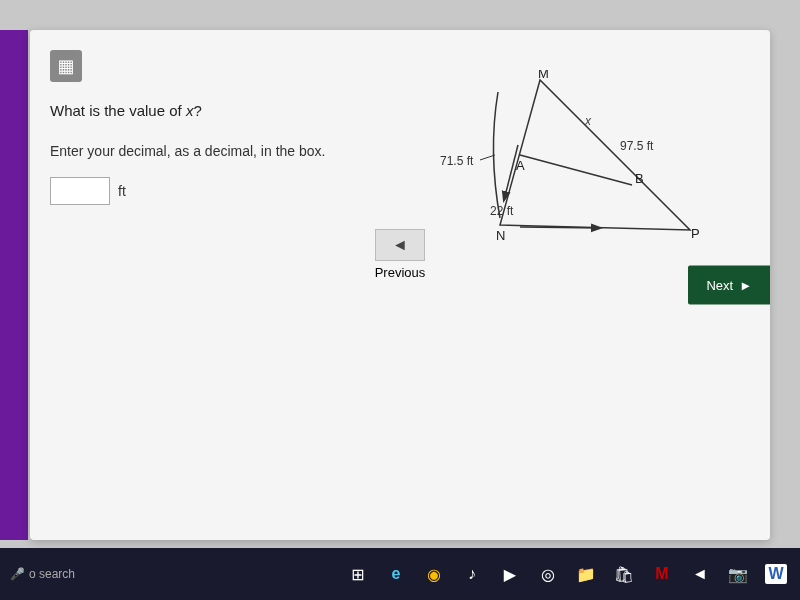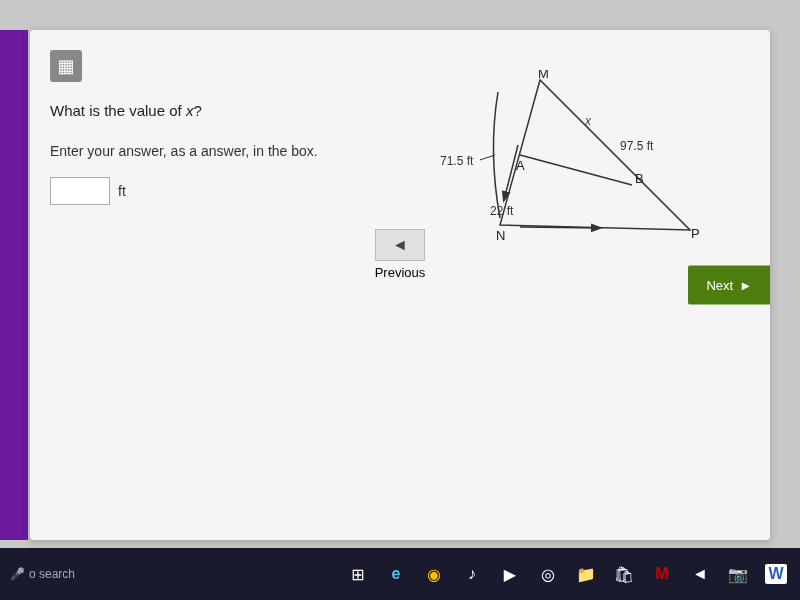--- a/index.html
+++ b/index.html
@@ -103,21 +103,21 @@
     .prev-label {
       font-size: 13px;
       color: #000000;
     }
 
     .next-button {
       position: absolute;
       right: 0;
       top: 50%;
       transform: translateY(-50%);
-      background: #4d7c0f;
+      background: #14532d;
       color: white;
       padding: 12px 18px;
       font-size: 15px;
       display: flex;
       align-items: center;
       gap: 6px;
       cursor: pointer;
       border-radius: 2px 0 0 2px;
     }
 
@@ -190,21 +190,21 @@
 <div class="main-content">
 
   <div class="calculator-icon">
     <span>▦</span>
   </div>
 
   <div class="question-text">
     What is the value of <em>x</em>?
   </div>
 
-  <div class="instruction-text">Enter your answer, as a answer, in the box.</div>
+  <div class="instruction-text">Enter your decimal, as a decimal, in the box.</div>
 
   <div class="answer-row">
     <input class="answer-input" type="text" style="">
     <span class="unit-label">ft</span>
   </div>
 
   <div class="prev-button">
     <div class="prev-arrow-btn">
       <span>◄</span>
     </div>

